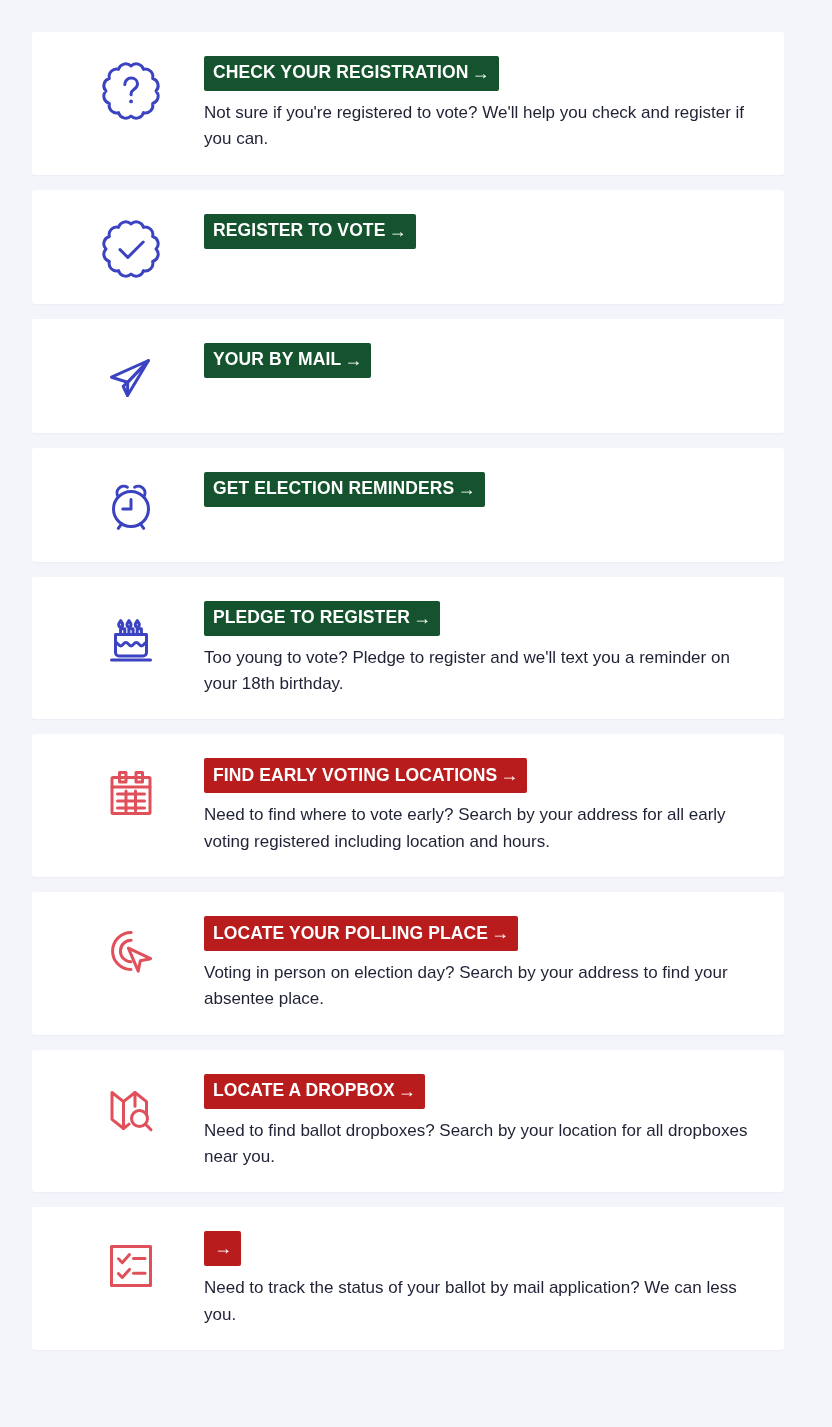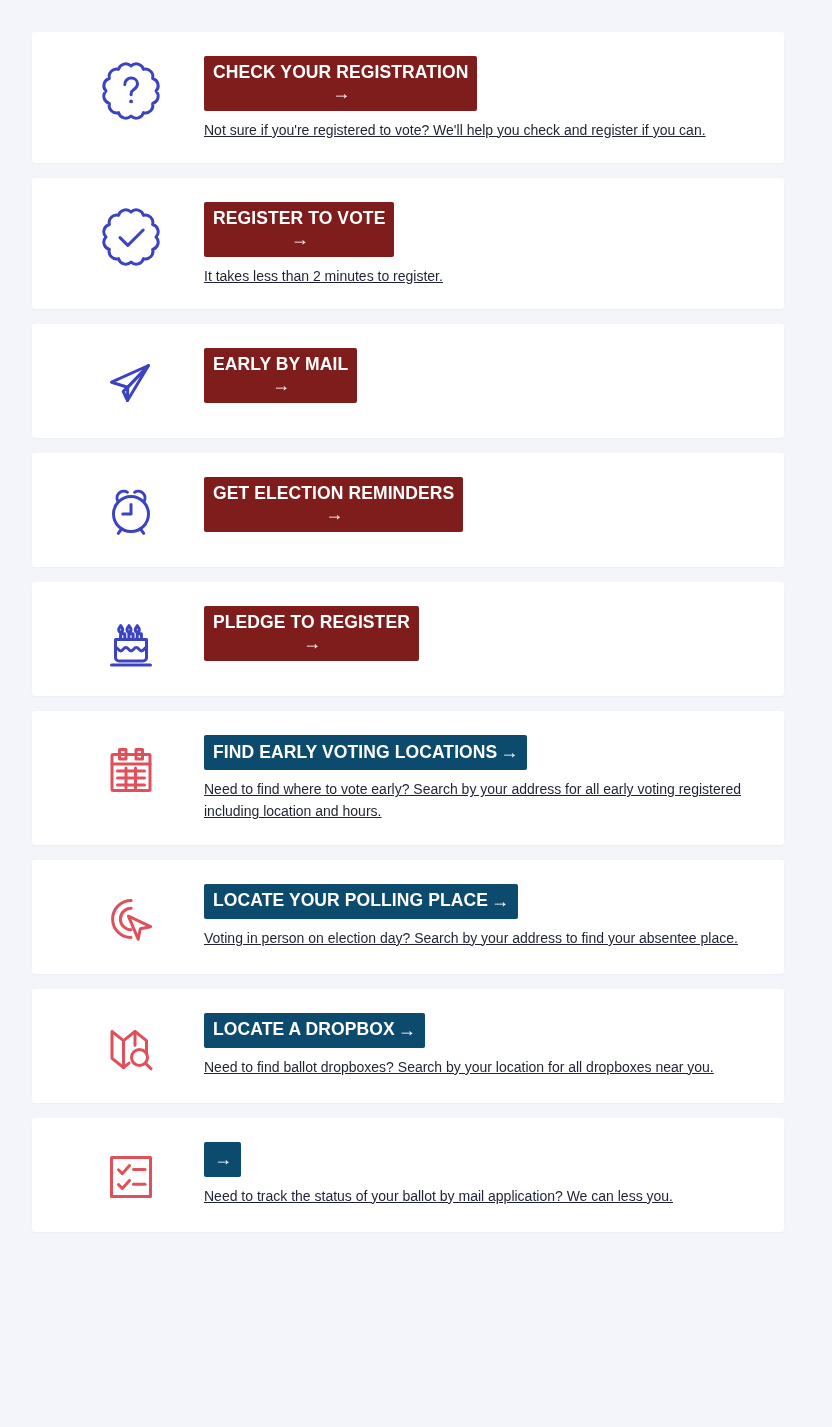--- a/index.html
+++ b/index.html
@@ -60,30 +60,29 @@
     border-radius: 2px;
     text-decoration: none;
   }
   .cta .cta-label { white-space: nowrap; }
   .cta .cta-arrow {
     font-size: 18px;
     line-height: 1;
     margin-left: 1px;
     font-weight: normal;
   }
-  .cta.blue { background: #7f1d1d; flex-direction: column; }
-  .cta.red  { background: #0c4a6e; }
+  .cta.blue { background: #14532d; }
+  .cta.red  { background: #b91c1c; align-items: flex-end; }
 
   .desc {
     margin: 9px 0 0 0;
     color: #1f2235;
-    font-size: 14px;
+    font-size: 17px;
     line-height: 1.55;
     max-width: 580px;
-    text-decoration: underline;
   }
 </style>
 </head>
 <body>
 
 <div class="page">
     <div class="card">
       <div class="icon-col">
         <svg width="66" height="66" viewBox="0 0 66 66" fill="none" stroke="#3b43c0" stroke-width="3" stroke-linecap="round" stroke-linejoin="round">
           <path d="M33.00 8.00 A7.50 7.50 0 0 1 45.50 11.35 A7.50 7.50 0 0 1 54.65 20.50 A7.50 7.50 0 0 1 58.00 33.00 A7.50 7.50 0 0 1 54.65 45.50 A7.50 7.50 0 0 1 45.50 54.65 A7.50 7.50 0 0 1 33.00 58.00 A7.50 7.50 0 0 1 20.50 54.65 A7.50 7.50 0 0 1 11.35 45.50 A7.50 7.50 0 0 1 8.00 33.00 A7.50 7.50 0 0 1 11.35 20.50 A7.50 7.50 0 0 1 20.50 11.35 A7.50 7.50 0 0 1 33.00 8.00 Z"></path>
@@ -99,32 +98,32 @@
     <div class="card">
       <div class="icon-col">
         <svg width="66" height="66" viewBox="0 0 66 66" fill="none" stroke="#3b43c0" stroke-width="3" stroke-linecap="round" stroke-linejoin="round">
           <path d="M33.00 8.00 A7.50 7.50 0 0 1 45.50 11.35 A7.50 7.50 0 0 1 54.65 20.50 A7.50 7.50 0 0 1 58.00 33.00 A7.50 7.50 0 0 1 54.65 45.50 A7.50 7.50 0 0 1 45.50 54.65 A7.50 7.50 0 0 1 33.00 58.00 A7.50 7.50 0 0 1 20.50 54.65 A7.50 7.50 0 0 1 11.35 45.50 A7.50 7.50 0 0 1 8.00 33.00 A7.50 7.50 0 0 1 11.35 20.50 A7.50 7.50 0 0 1 20.50 11.35 A7.50 7.50 0 0 1 33.00 8.00 Z"></path>
           <path d="M22 33.6l7.8 7.8L45.2 26"></path>
         </svg>
       </div>
       <div class="content-col"><a href="#" class="cta blue">
           <span class="cta-label">REGISTER TO VOTE</span>
           <span class="cta-arrow">→</span>
-        </a><p class="desc">It takes less than 2 minutes to register.</p></div>
+        </a></div>
     </div>
     <div class="card">
       <div class="icon-col">
         <svg width="66" height="66" viewBox="0 0 66 66" fill="none" stroke="#3b43c0" stroke-width="3" stroke-linecap="round" stroke-linejoin="round">
           <path d="M50.5 15.5L13.5 32.2l16.2 5.1z"></path>
           <path d="M50.5 15.5L29.7 37.3l-.2 13.2z"></path>
           <path d="M29.5 50.5l-4.3-9.2 4.4-4"></path>
         </svg>
       </div>
       <div class="content-col"><a href="#" class="cta blue">
-          <span class="cta-label">EARLY BY MAIL</span>
+          <span class="cta-label">YOUR BY MAIL</span>
           <span class="cta-arrow">→</span>
         </a></div>
     </div>
     <div class="card">
       <div class="icon-col">
         <svg width="66" height="66" viewBox="0 0 66 66" fill="none" stroke="#3b43c0" stroke-width="3" stroke-linecap="round" stroke-linejoin="round">
           <circle cx="33" cy="35" r="17.5"></circle>
           <path d="M33 25.5V35h-8.2"></path>
           <path d="M20.2 22.8a6.8 6.8 0 0 1 9.2-9.6"></path>
           <path d="M45.8 22.8a6.8 6.8 0 0 0-9.2-9.6"></path>
@@ -147,21 +146,21 @@
           <path d="M30.9 25.8h4.2v5.6h-4.2z"></path>
           <path d="M39.2 25.8h4.2v5.6h-4.2z"></path>
           <path d="M24.7 21.8c0 1.2-.9 2.1-2 2.1s-2-.9-2-2.1c0-1.5 2-4.2 2-4.2s2 2.7 2 4.2z"></path>
           <path d="M33 21.8c0 1.2-.9 2.1-2 2.1s-2-.9-2-2.1c0-1.5 2-4.2 2-4.2s2 2.7 2 4.2z"></path>
           <path d="M41.3 21.8c0 1.2-.9 2.1-2 2.1s-2-.9-2-2.1c0-1.5 2-4.2 2-4.2s2 2.7 2 4.2z"></path>
         </svg>
       </div>
       <div class="content-col"><a href="#" class="cta blue">
           <span class="cta-label">PLEDGE TO REGISTER</span>
           <span class="cta-arrow">→</span>
-        </a></div>
+        </a><p class="desc">Too young to vote? Pledge to register and we'll text you a reminder on your 18th birthday.</p></div>
     </div>
     <div class="card">
       <div class="icon-col">
         <svg width="66" height="66" viewBox="0 0 66 66" fill="none" stroke="#e0505a" stroke-width="3" stroke-linecap="round" stroke-linejoin="round">
           <rect x="14" y="17.5" width="38" height="36" rx="1"></rect>
           <path d="M14 27h38"></path>
           <rect x="21.5" y="12.5" width="6.5" height="9.5"></rect>
           <rect x="38" y="12.5" width="6.5" height="9.5"></rect>
           <path d="M19.5 34h27M19.5 41h27M19.5 48h27"></path>
           <path d="M28 31v20M37.5 31v20"></path>

